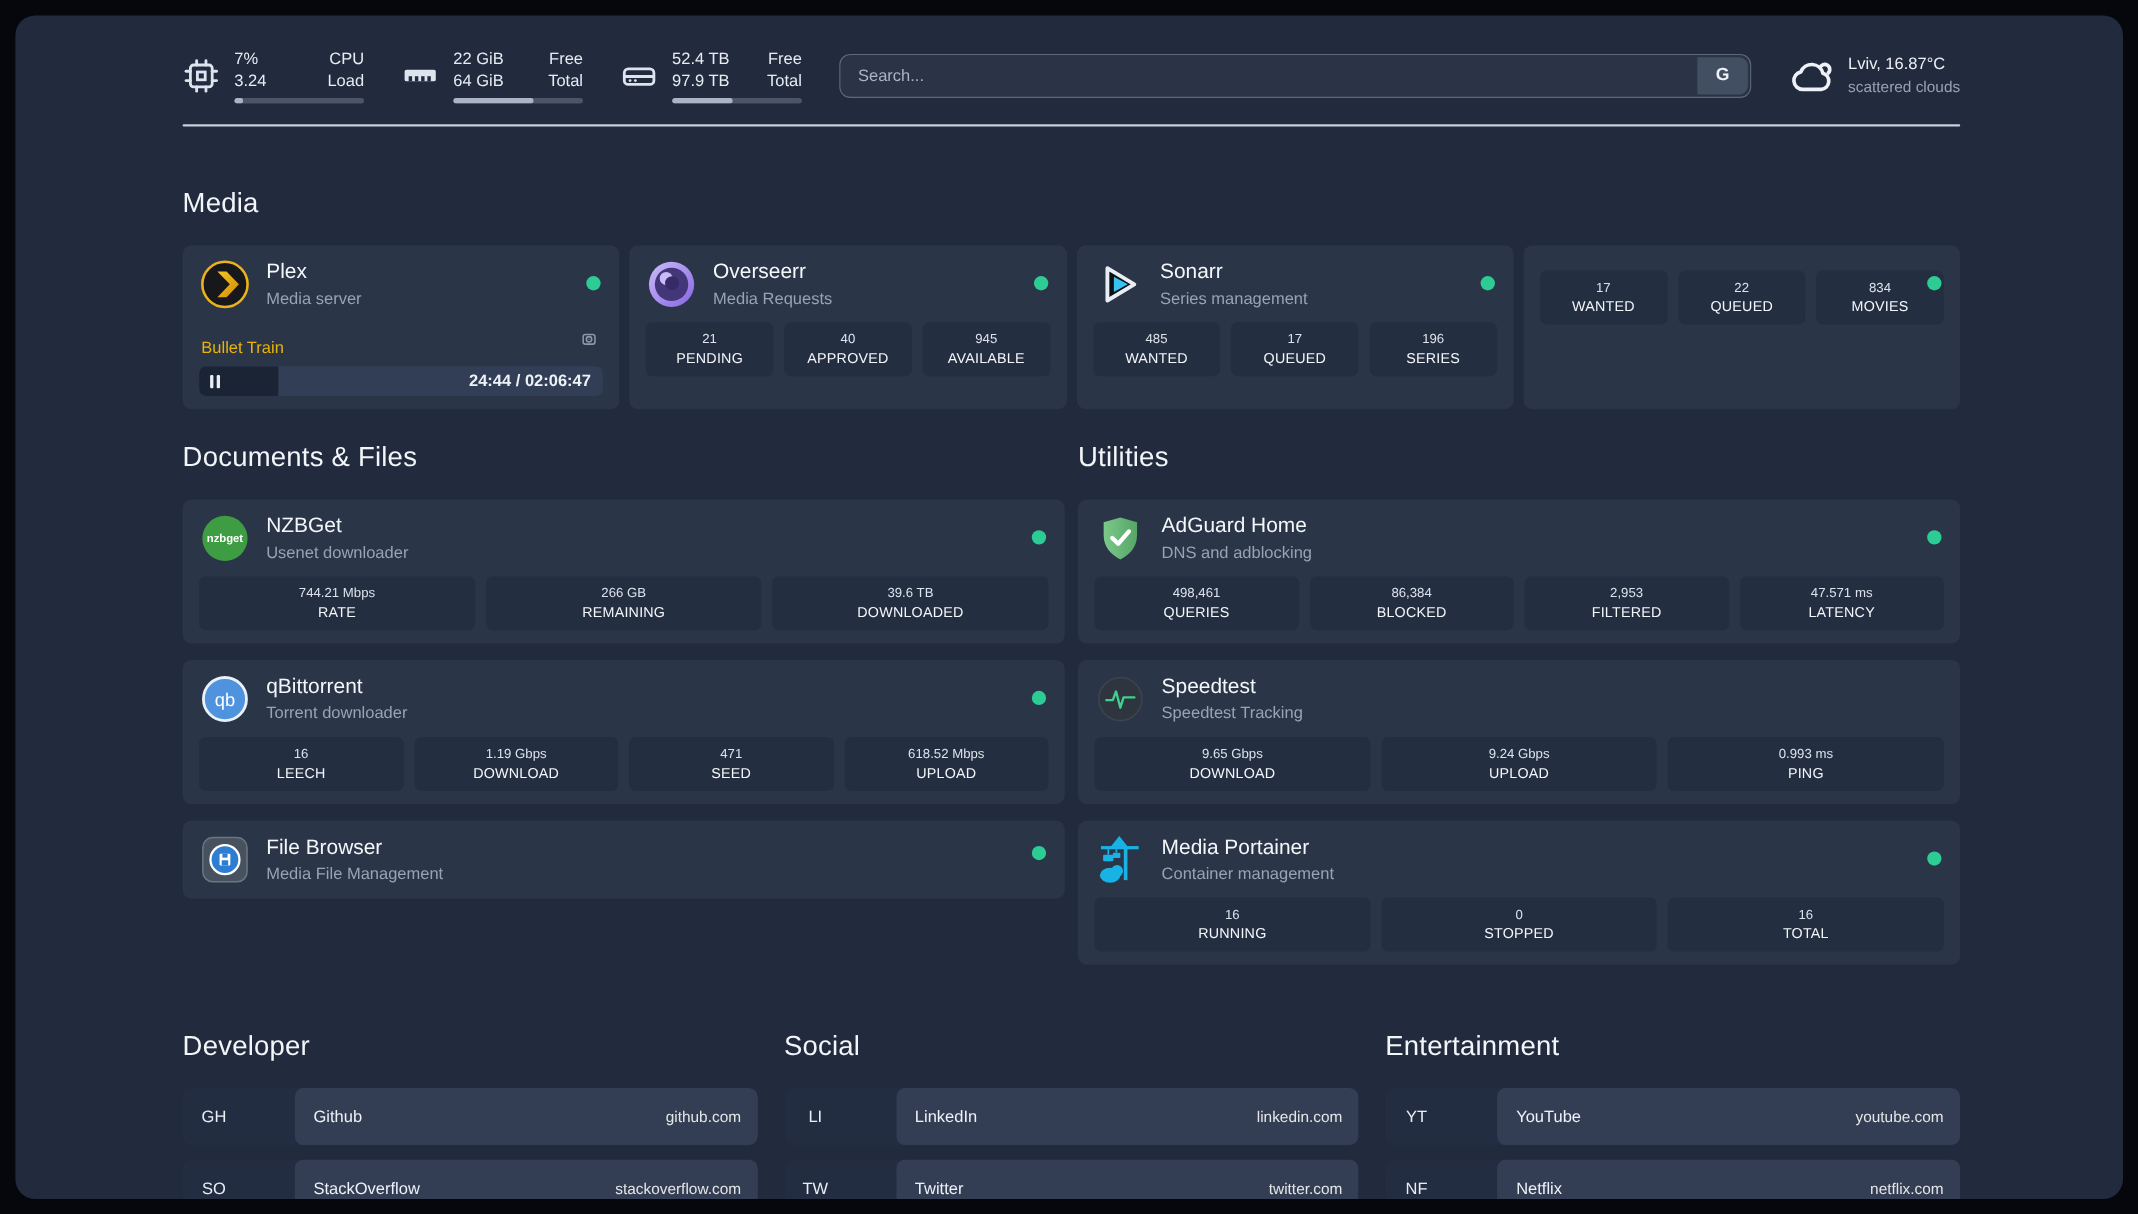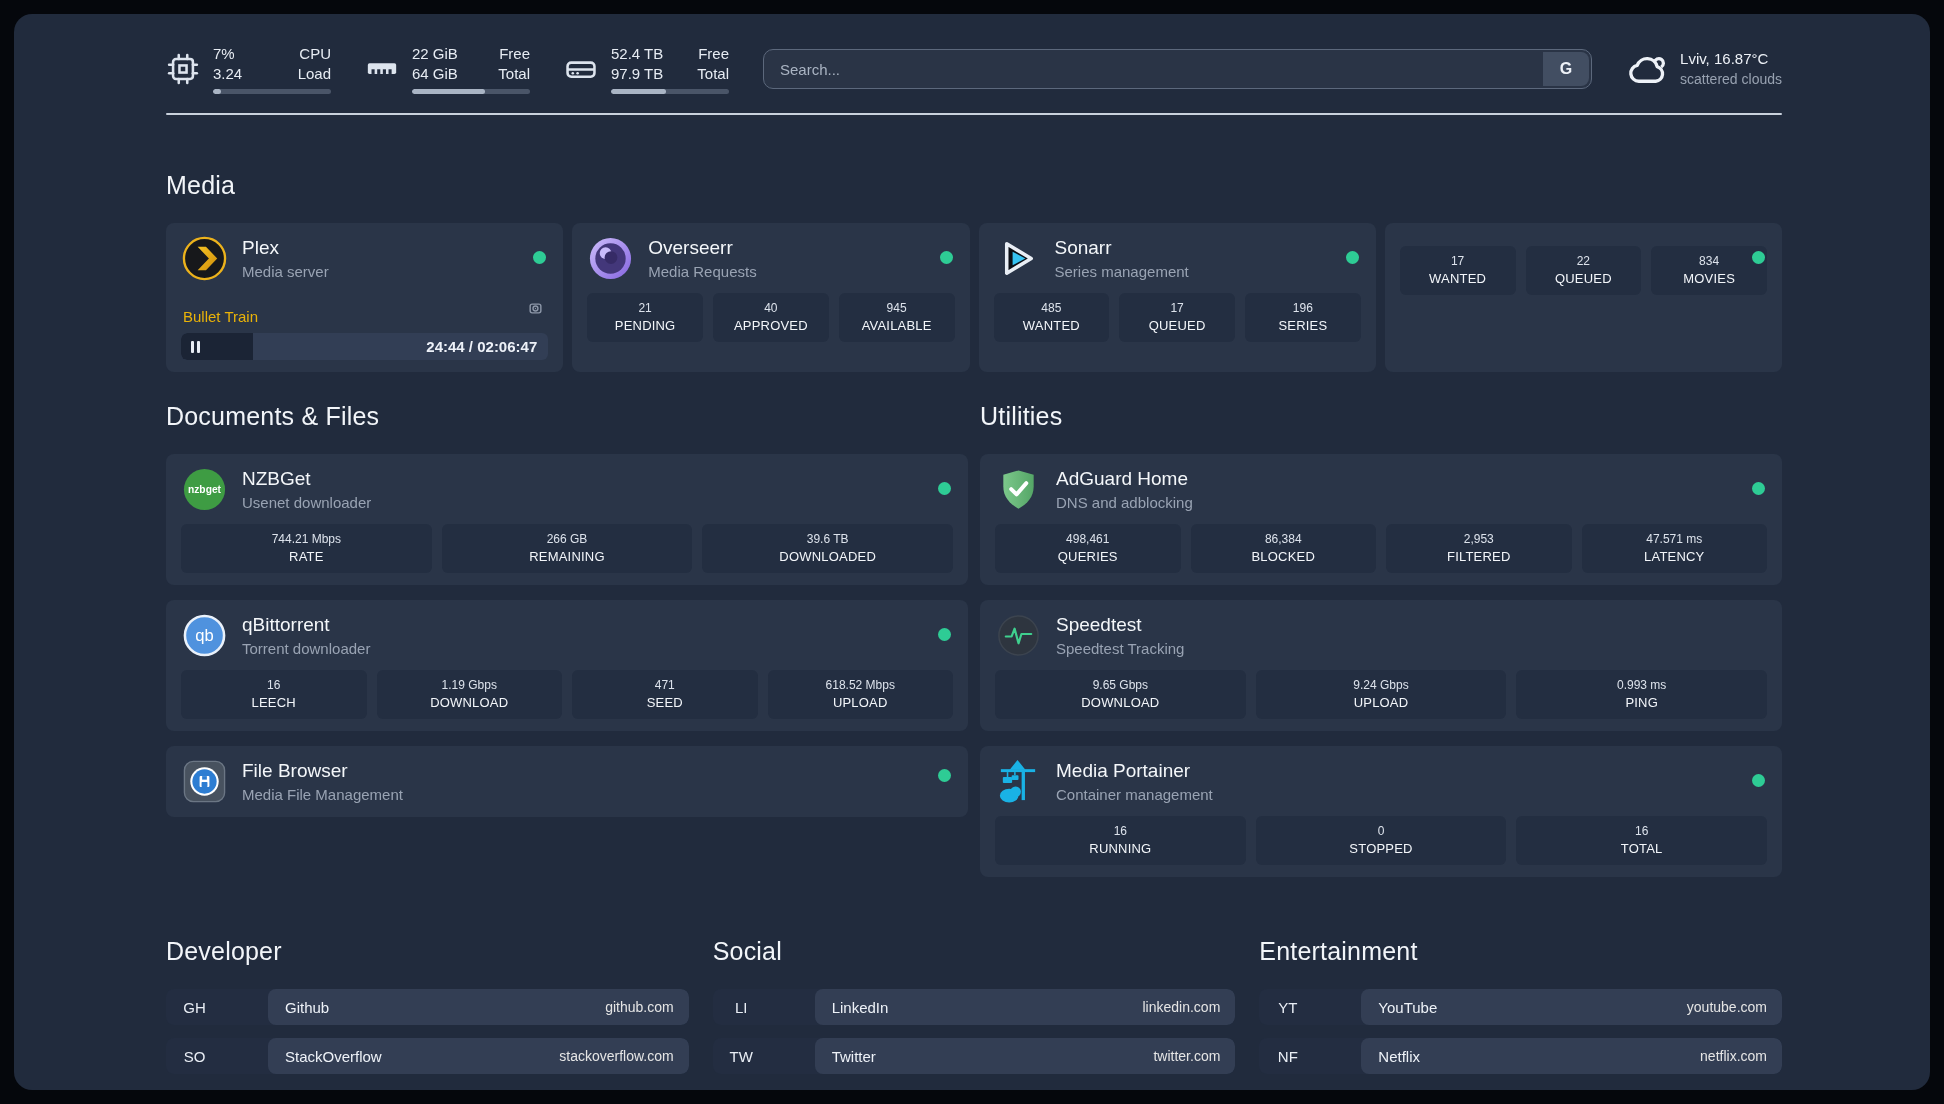--- a/index.html
+++ b/index.html
@@ -56,21 +56,21 @@
   .np-title{font-size:15px;color:#eab308;margin-top:16px;}
   .np-cam{width:19px;height:19px;color:#8d97a8;}
   .np-bar{margin-top:8px;height:27px;background:#323e55;position:relative;border-radius:6px;overflow:hidden;}
   .np-fill{position:absolute;left:0;top:0;bottom:0;background:#1b2435;border-radius:6px 0 0 6px;display:flex;align-items:center;padding-left:10px;box-sizing:border-box;}
   .np-pause{display:flex;gap:3px;}
   .np-pause b{width:3px;height:12px;background:#e8edf5;border-radius:1px;}
   .np-time{position:absolute;right:11px;top:0;bottom:0;display:flex;align-items:center;font-size:15px;font-weight:700;color:#edf1f8;}
 
   
   .bm-list{display:flex;flex-direction:column;gap:13px;}
-  .bm-row{display:flex;height:36px;background:#232d41;border-radius:8px;overflow:hidden;align-items:stretch;cursor:pointer;}
+  .bm-row{display:flex;height:52px;background:#232d41;border-radius:8px;overflow:hidden;align-items:stretch;cursor:pointer;}
   .bm-abbr{width:57px;display:flex;align-items:center;justify-content:center;font-size:15px;color:#e9eef5;}
   .bm-pill{flex:1;background:#333e54;border-radius:8px;display:flex;align-items:center;justify-content:space-between;padding:0 15px 0 17px;margin-left:45px;}
   .bm-name{font-size:15px;color:#eef2f8;}
   .bm-url{font-size:14px;color:#e5e5e5;}
 </style>
 </head>
 <body>
 
 <div class="page">
 <div class="dashboard">

